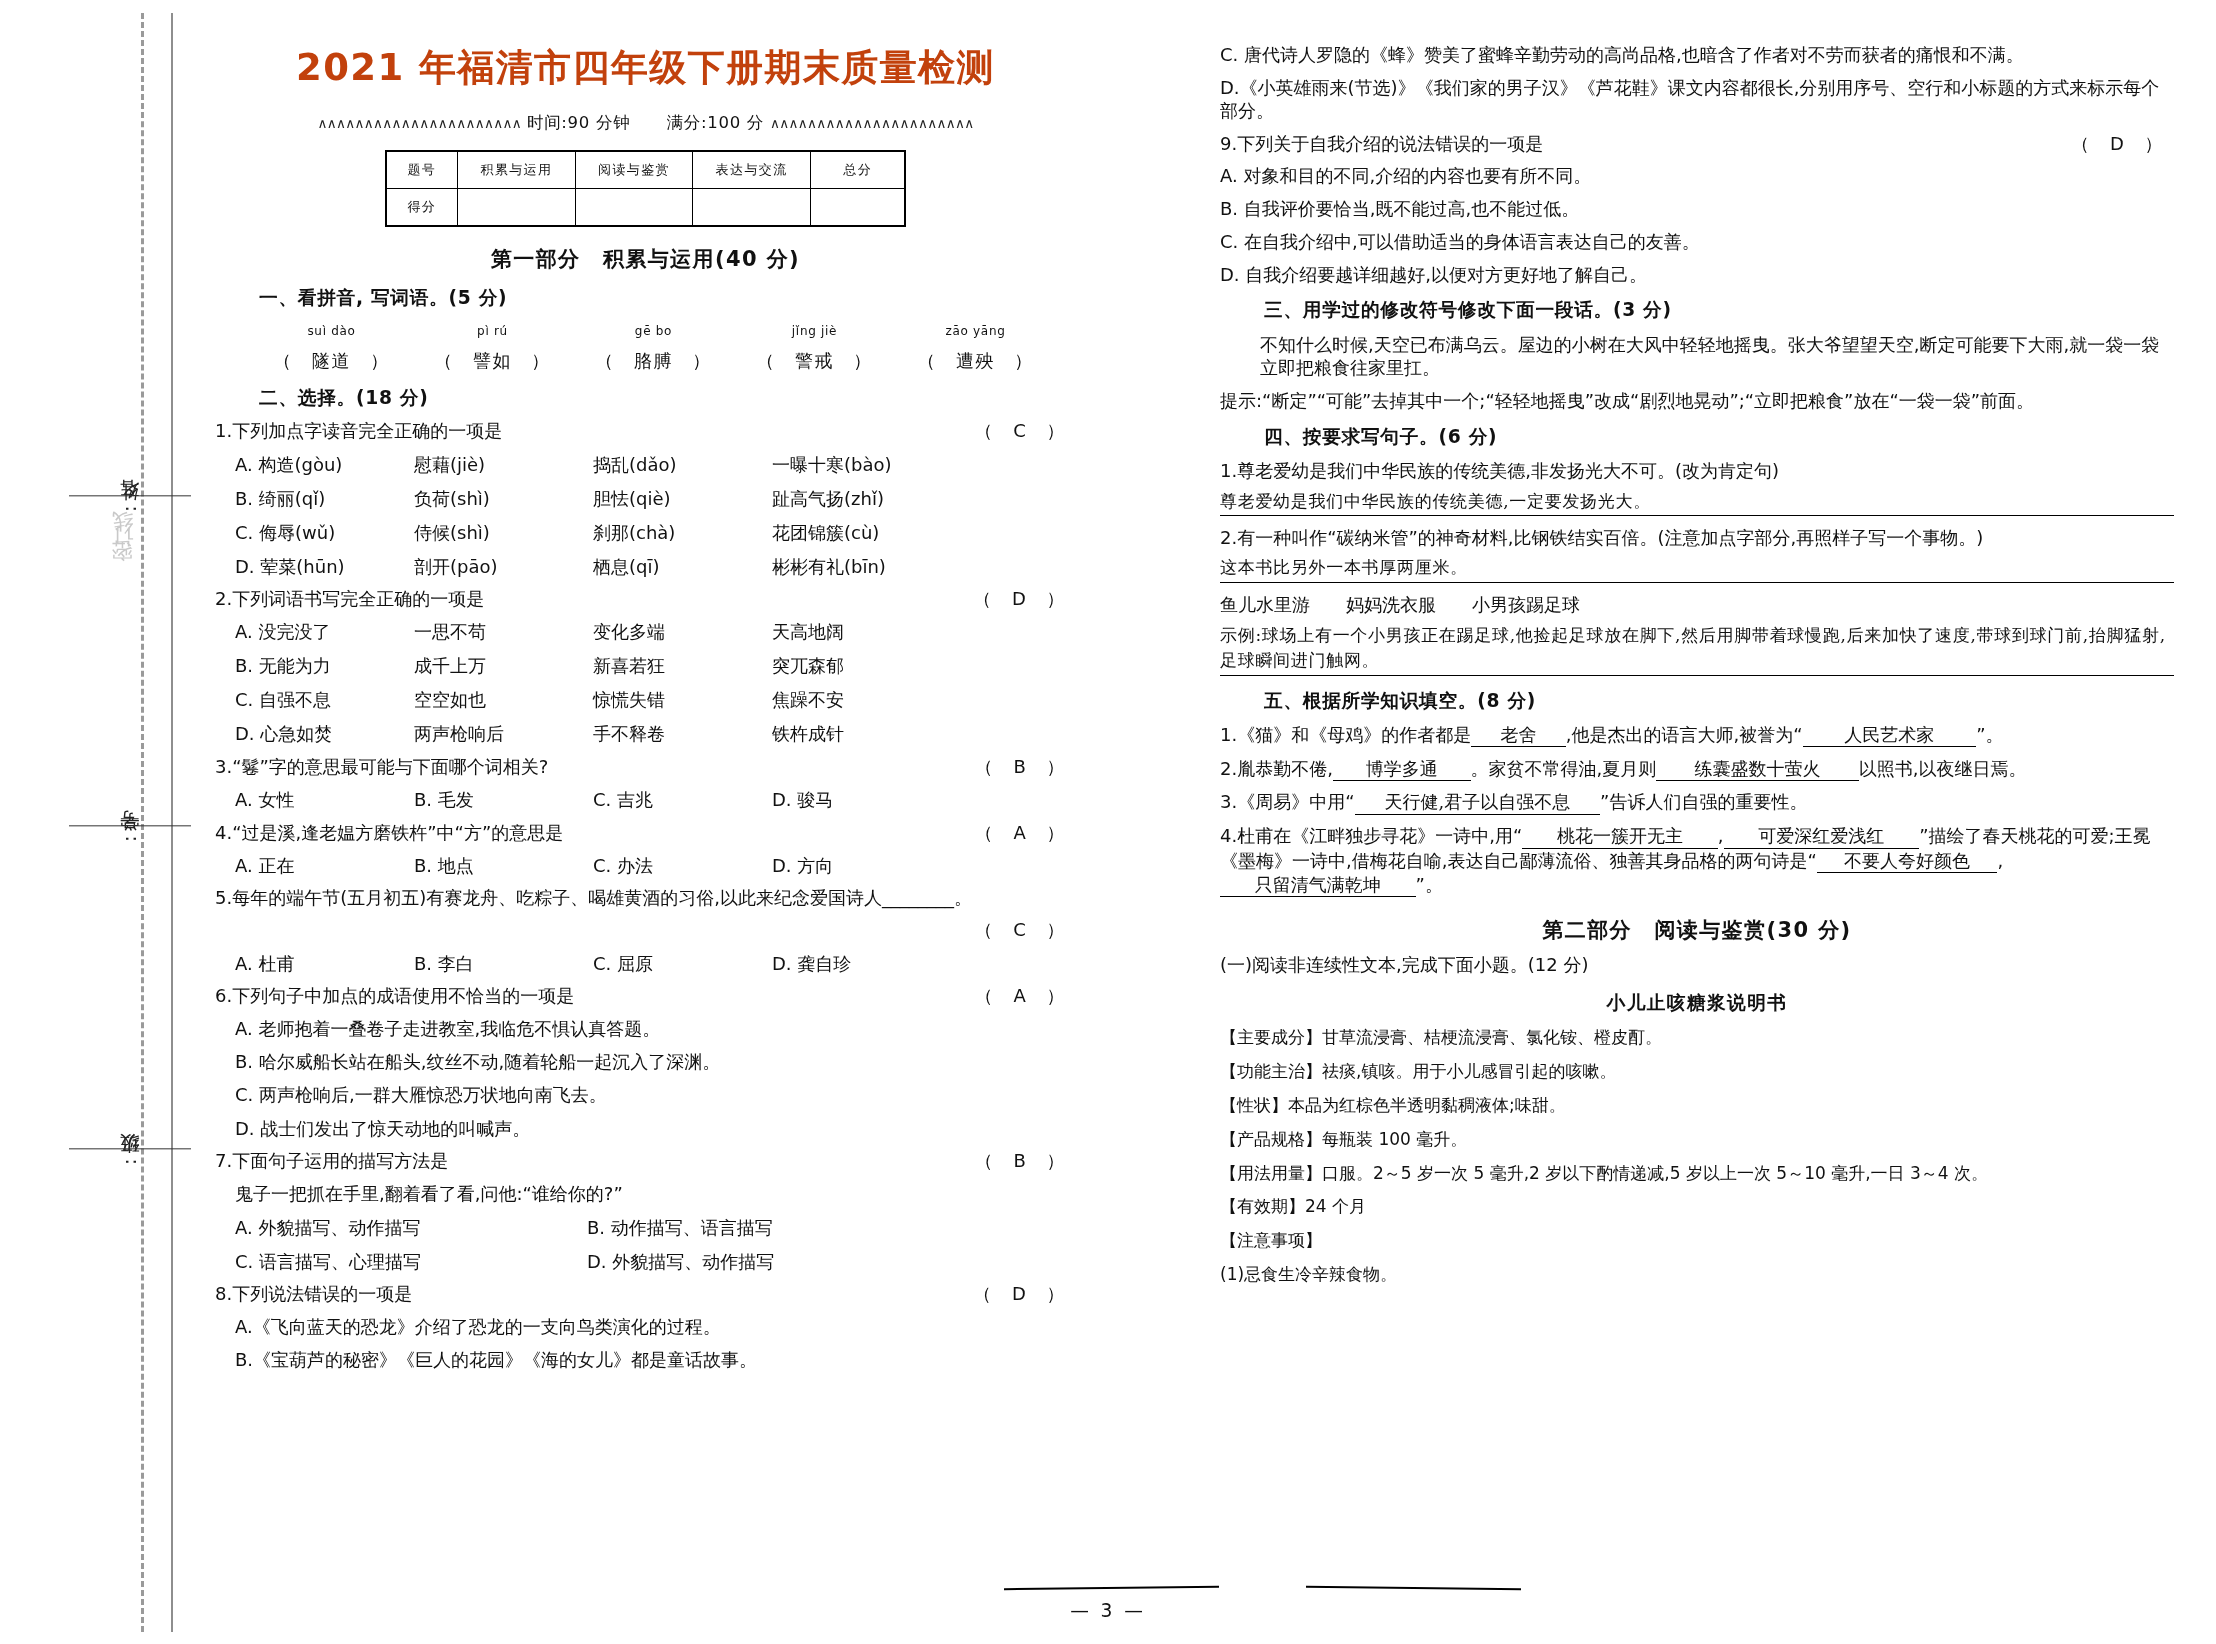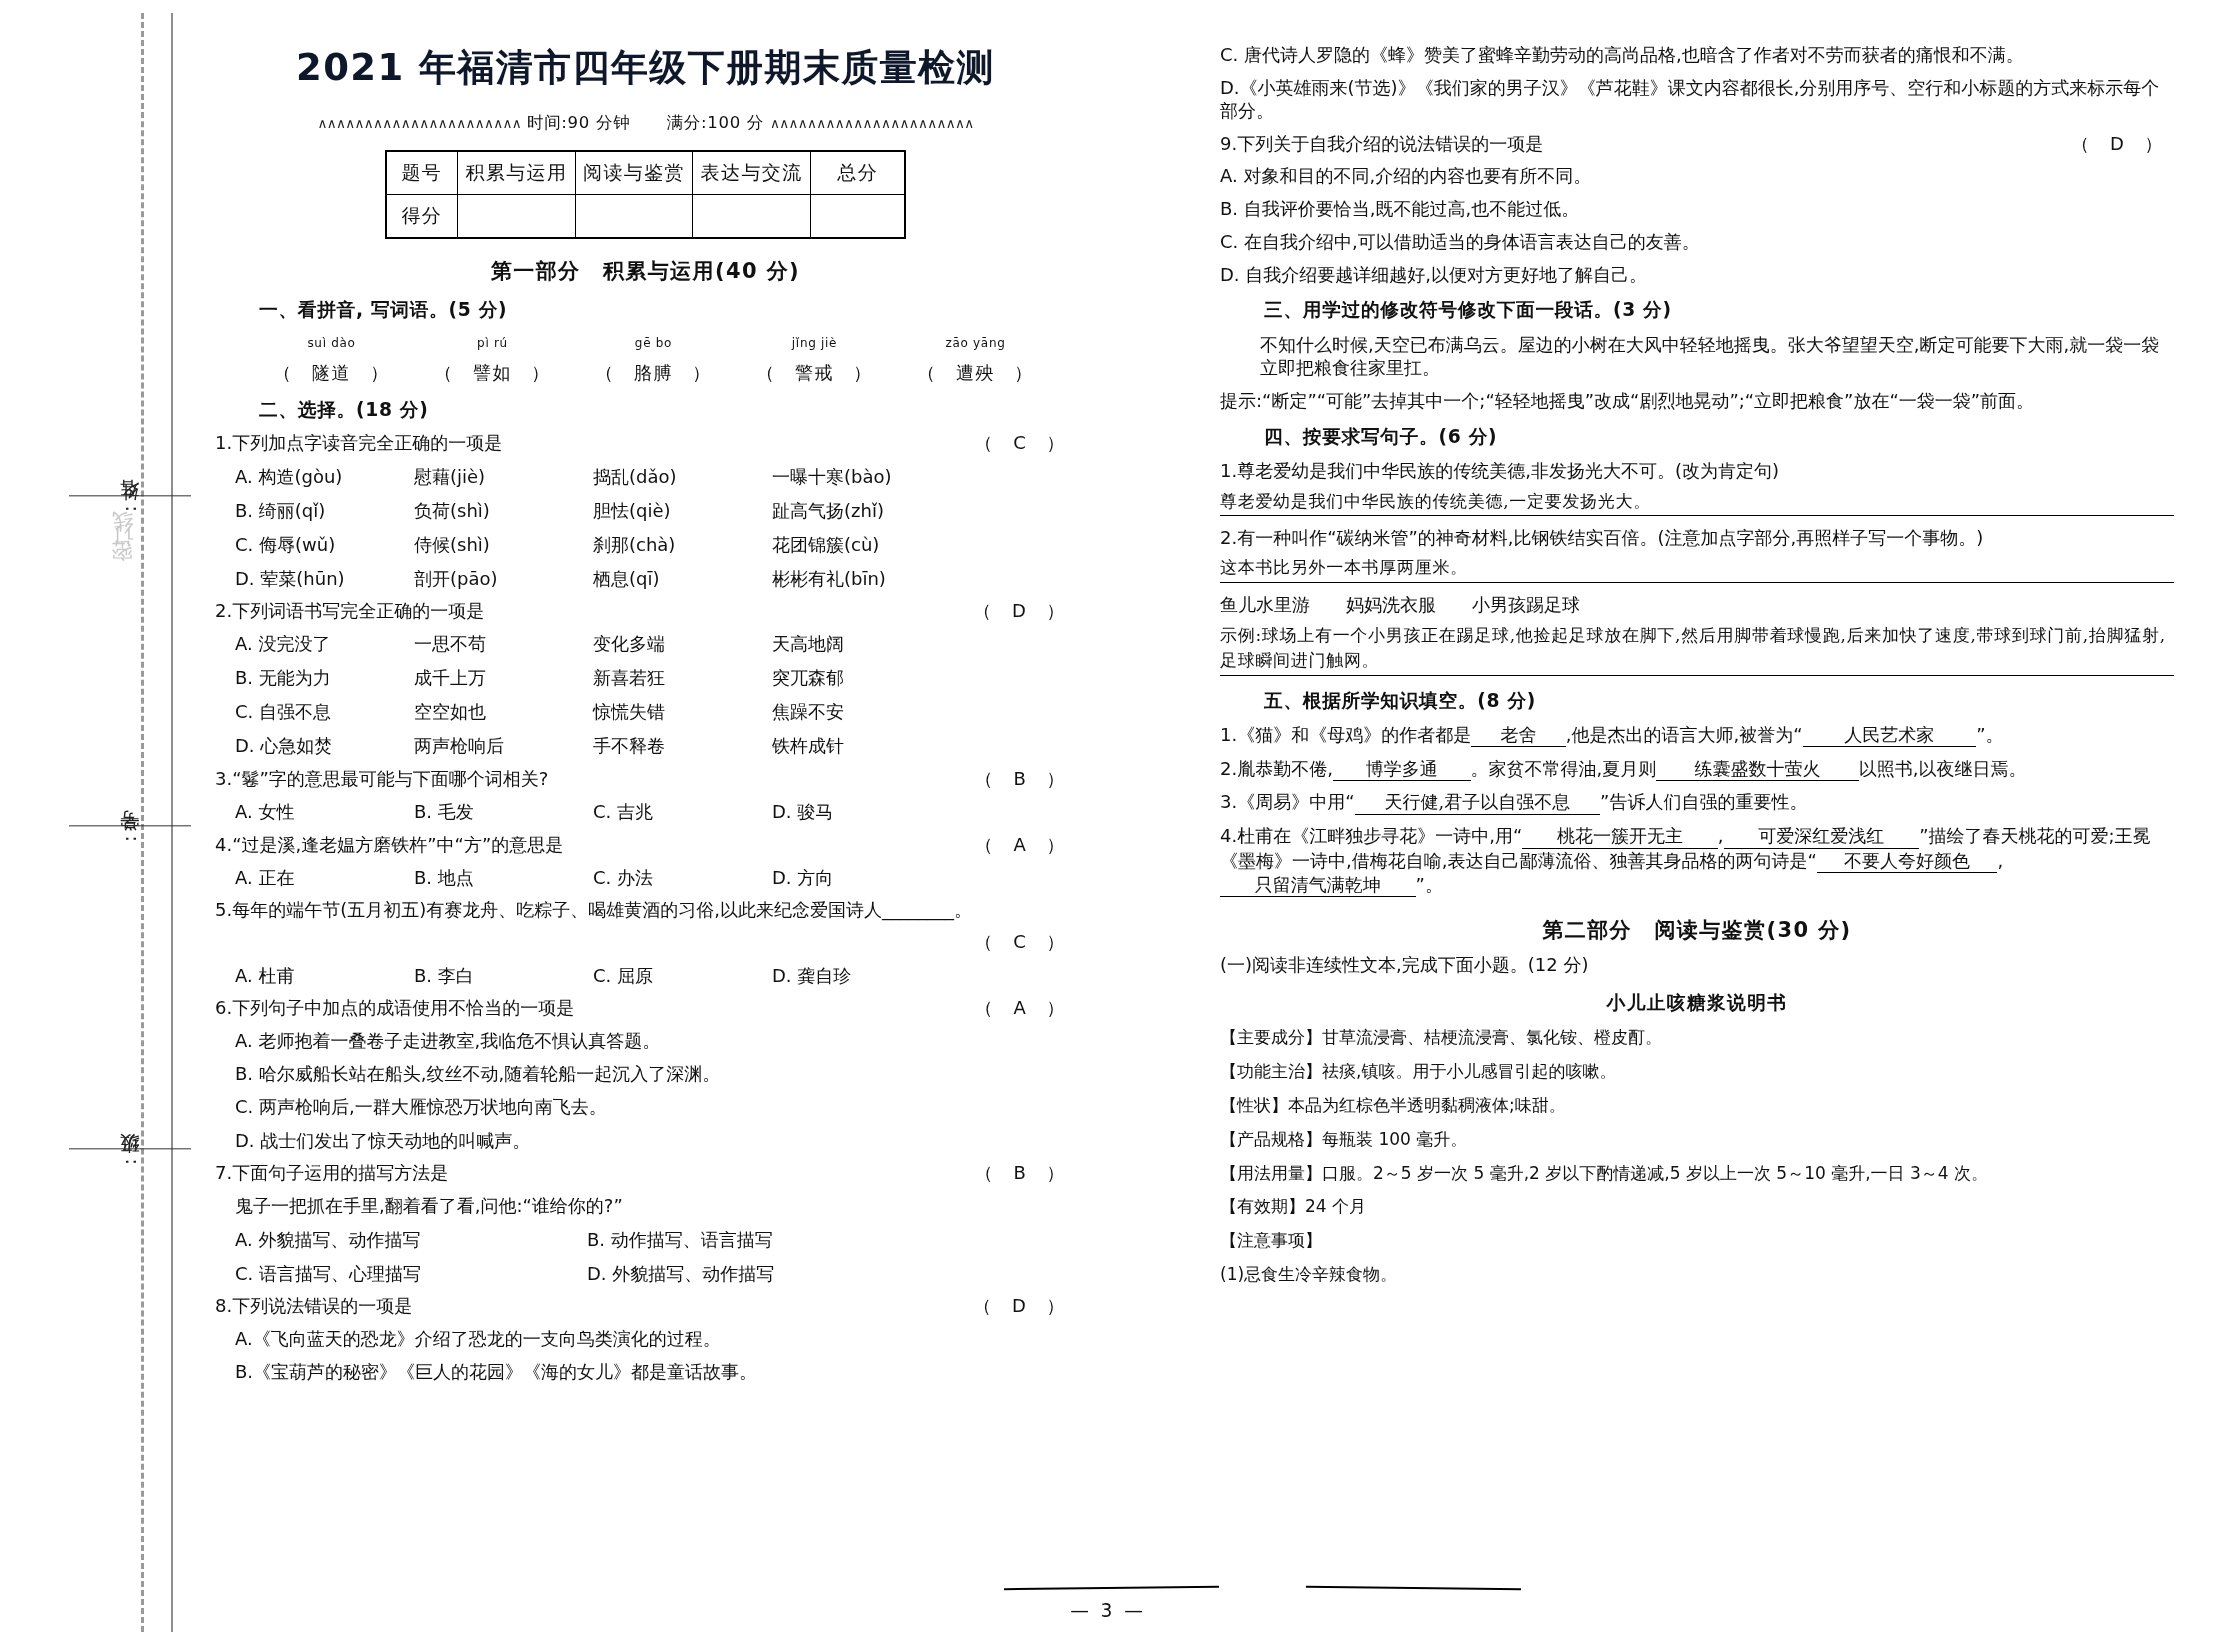--- a/index.html
+++ b/index.html
@@ -39,35 +39,35 @@
     font-size:21.5px;color:#c9c9c9;letter-spacing:4.3px;
   }
 
   
   .col{position:absolute;top:0;}
   .col-l{left:215px;width:861px;}
   .col-r{left:1220px;width:954px;}
 
   .title{
     text-align:center;font-size:37px;font-weight:bold;
-    letter-spacing:1.4px;margin-top:43px;color:#0f172a;
+    letter-spacing:1.4px;margin-top:43px;color:#c2410c;
     font-family:"DejaVu Sans","Liberation Sans",sans-serif;
   }
   .subtitle{
     text-align:center;font-size:16.5px;margin-top:18.7px;letter-spacing:0.7px;
     position:relative;
   }
   .subtitle .wave{color:#222;letter-spacing:-0.7px;font-size:13.6px;}
 
   
   .score-wrap{display:flex;justify-content:center;margin-top:16px;}
   table.score{
     border-collapse:collapse;
     border:2.2px solid #000;
-    font-size:19px;
+    font-size:13px;
   }
   table.score td{
     border:1.4px solid #000;
     text-align:center;
     padding:8px 4.3px;
     min-width:85px;
     height:20px;
     letter-spacing:1.4px;
   }
   table.score td.narrow{min-width:62px;}

